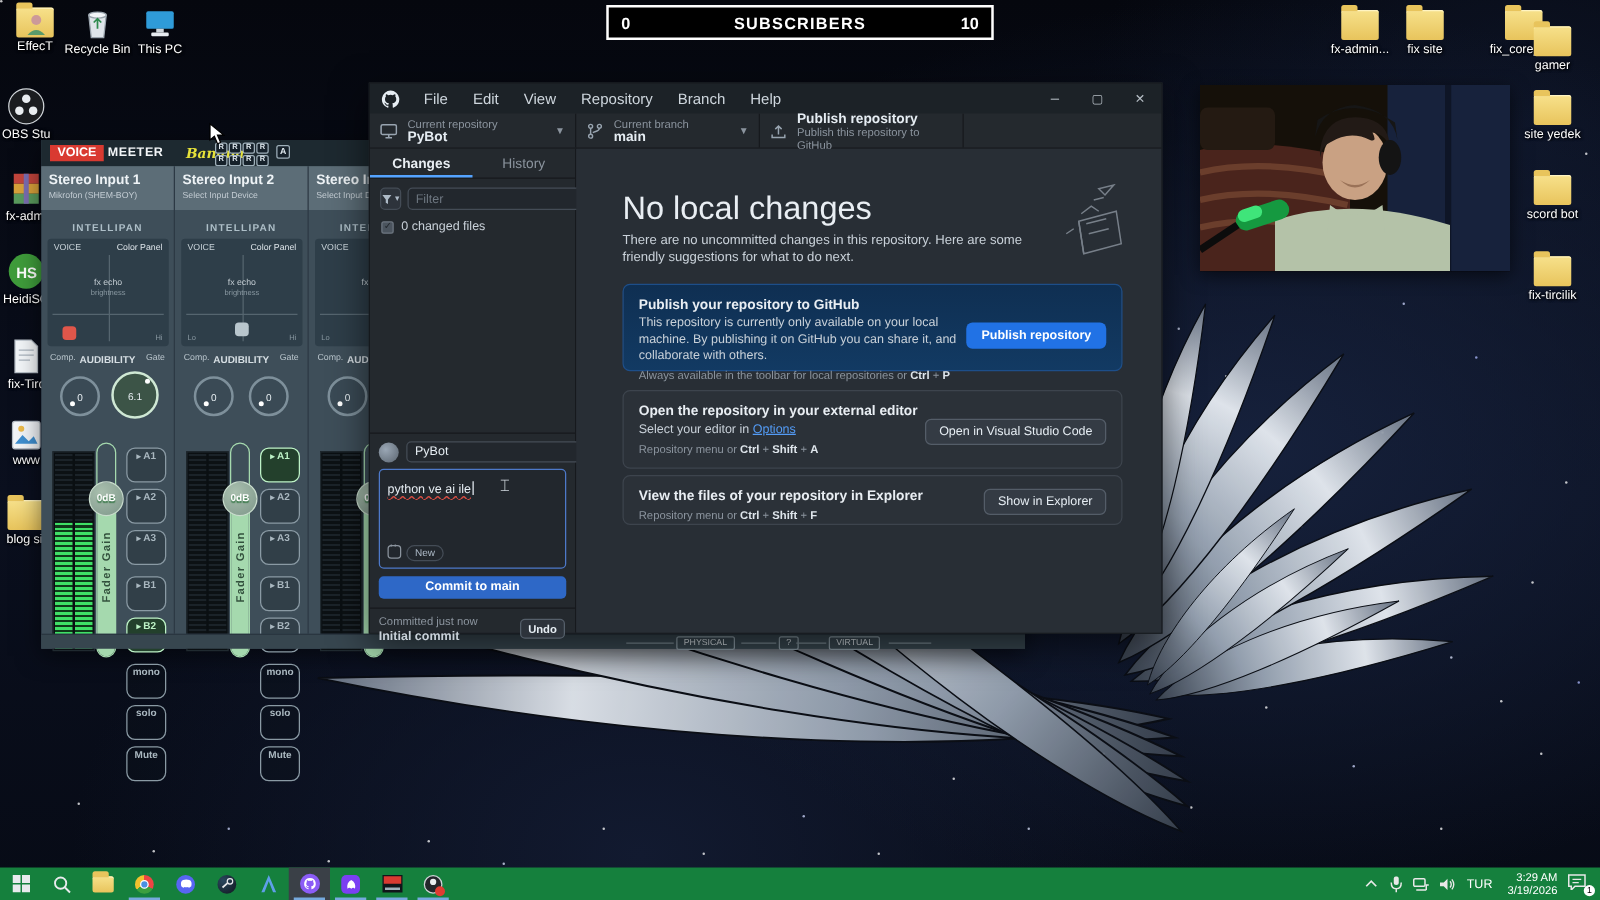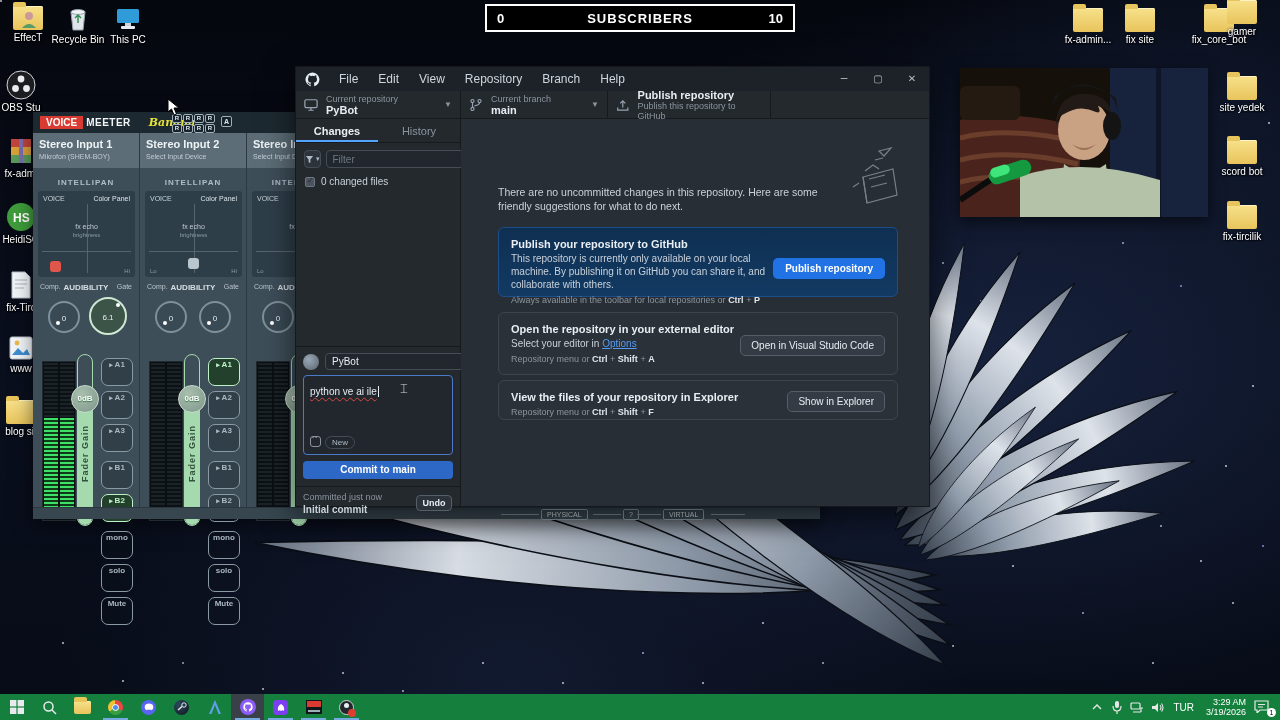--- a/index.html
+++ b/index.html
@@ -291,21 +291,21 @@
     <span class="lb">fx-admin...</span>
   </div>
   <div class="di" style="left:1112px;top:8px;">
     <span class="ic folder"></span>
     <span class="lb">fix site</span>
   </div>
   <div class="di" style="left:1191px;top:8px;">
     <span class="ic folder"></span>
     <span class="lb">fix_core_bot</span>
   </div>
-  <div class="di" style="left:1214px;top:0;">
+  <div class="di" style="left:1214px;top:21px;">
     <span class="ic folder"></span>
     <span class="lb">gamer</span>
   </div>
 
   <div class="di" style="left:1214px;top:76px;">
     <span class="ic folder"></span>
     <span class="lb">site yedek</span>
   </div>
   <div class="di" style="left:1214px;top:140px;">
     <span class="ic folder"></span>
@@ -564,20 +564,21 @@
         <div class="commitbtn">Commit to main</div>
         <div class="donerow">
           <div class="donest">Committed just now</div>
           <div class="donemsg">Initial commit</div>
           <div class="undobtn">Undo</div>
         </div>
       </div>
     </div>
 
     <div class="gh-main">
+      <div class="nlc-title">No local changes</div>
       <div class="nlc-sub">There are no uncommitted changes in this repository. Here are some friendly suggestions for what to do next.</div>
       <svg class="nlc-art" width="66" height="60" viewBox="0 0 66 60">
         <g fill="none" stroke="#8b949e" stroke-width="1.2">
           <path d="M44 4 l12 -3 -7 8 Z M40 13 l8 -2"></path>
           <path d="M28 30 l30 -8 4 26 -30 8 Z"></path>
           <path d="M28 30 l4 26 M34 32 l16 -4 M36 40 l16 -4"></path>
           <path d="M30 24 l8 -6 6 4 M24 36 l-6 4"></path>
         </g>
       </svg>
 

